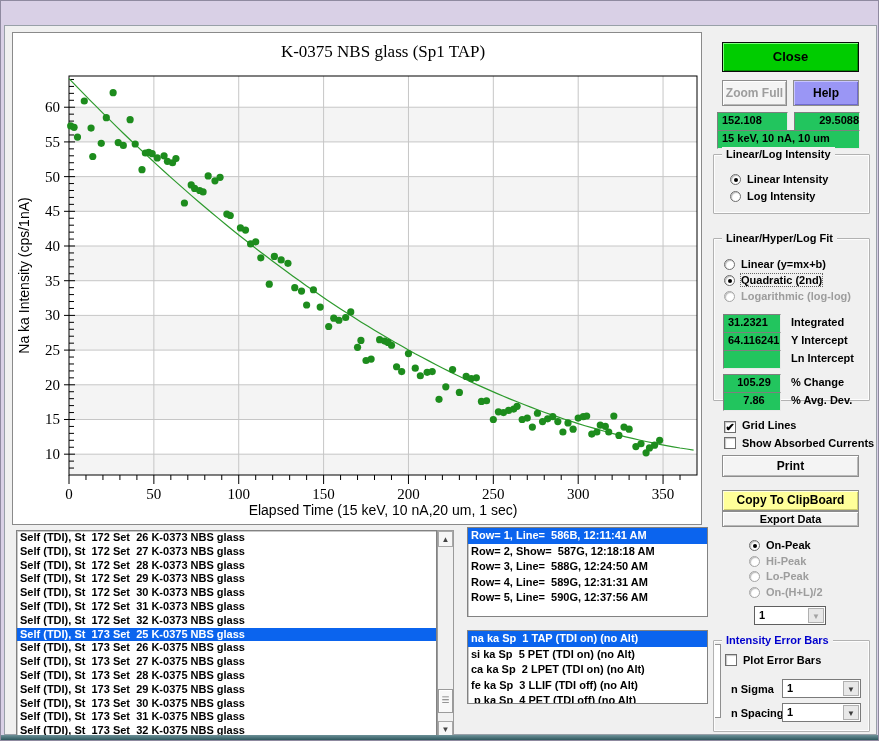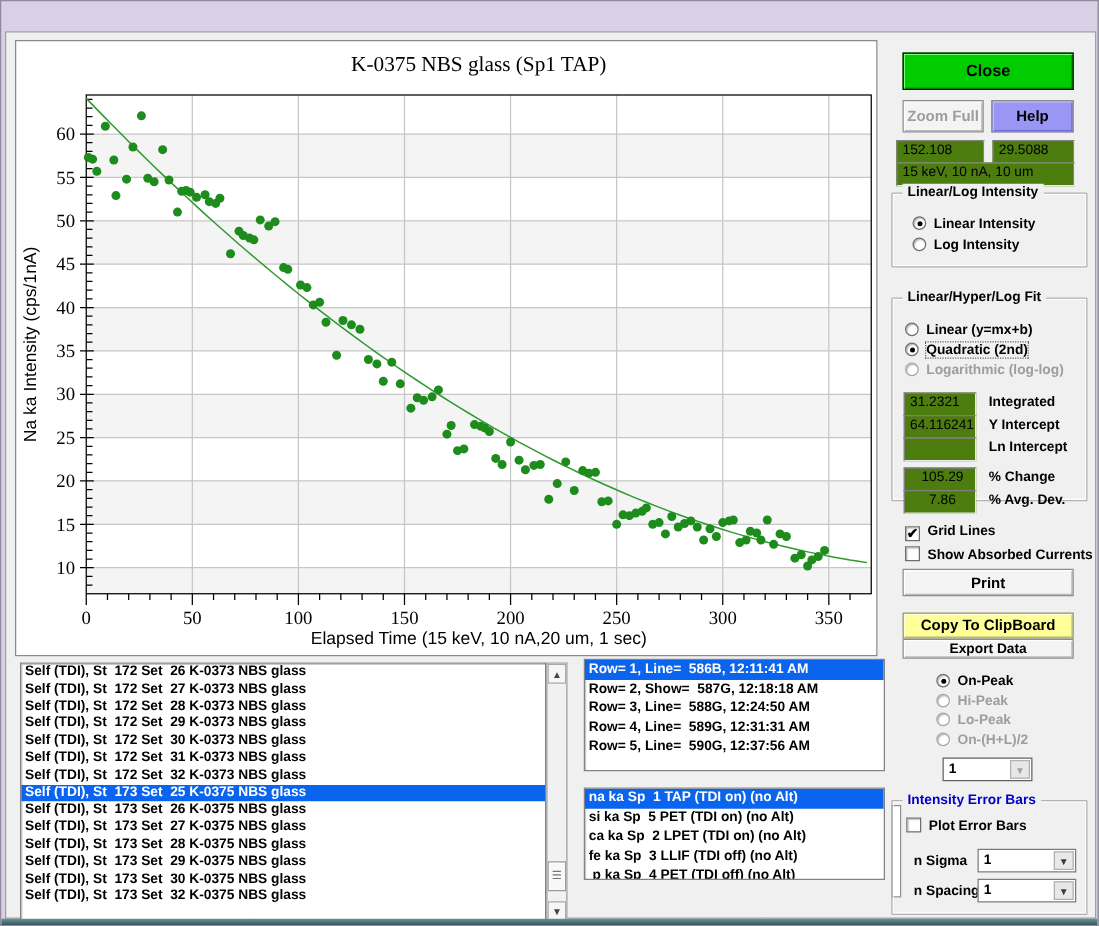--- a/index.html
+++ b/index.html
@@ -45,23 +45,23 @@
     border:1px solid #9b9b9b;box-shadow:inset 1px 1px 0 #fff;
     font-size:9px;line-height:20px;text-align:center;color:#777;}
   
   .btn{
     position:absolute;background:#f4f4f4;border:1px solid #8d8d8d;
     box-shadow:inset 1px 1px 0 #ffffff, inset -1px -1px 0 #b9b9b9;
     font-weight:bold;text-align:center;color:#000;cursor:default;
   }
   .btn.disabled{color:#9d9d9d;}
   .field{
-    position:absolute;background:#4d7c0f;
+    position:absolute;background:#22c55e;
     border:1px solid;border-color:#7f7f7f #e9e9e9 #e9e9e9 #7f7f7f;
-    font-weight:normal;font-size:11px;color:#000;padding:1px 0 16px 4px;overflow:hidden;
+    font-weight:bold;font-size:11px;color:#000;padding:1px 0 16px 4px;overflow:hidden;
   }
   .frame{
     position:absolute;border:1px solid #b2b2b2;border-radius:1px;
     box-shadow:inset 0 0 0 1px #fdfdfd;
   }
   .frame>.legend{
     position:absolute;top:-8px;left:8px;background:#f0f0f0;padding:0 4px;
     font-weight:bold;font-size:11px;color:#000;line-height:14px;
   }
   .frame>.legend.blue{color:#0000cd;}
@@ -363,20 +363,21 @@
         <div class="row">Self (TDI), St  172 Set  29 K-0373 NBS glass</div>
         <div class="row">Self (TDI), St  172 Set  30 K-0373 NBS glass</div>
         <div class="row">Self (TDI), St  172 Set  31 K-0373 NBS glass</div>
         <div class="row">Self (TDI), St  172 Set  32 K-0373 NBS glass</div>
         <div class="row sel">Self (TDI), St  173 Set  25 K-0375 NBS glass</div>
         <div class="row">Self (TDI), St  173 Set  26 K-0375 NBS glass</div>
         <div class="row">Self (TDI), St  173 Set  27 K-0375 NBS glass</div>
         <div class="row">Self (TDI), St  173 Set  28 K-0375 NBS glass</div>
         <div class="row">Self (TDI), St  173 Set  29 K-0375 NBS glass</div>
         <div class="row">Self (TDI), St  173 Set  30 K-0375 NBS glass</div>
+        <div class="row">Self (TDI), St  173 Set  31 K-0375 NBS glass</div>
         <div class="row">Self (TDI), St  173 Set  32 K-0375 NBS glass</div>
       </div>
     <div class="vscroll" style="left:432px;top:504px;height:208px;">
       <div class="arr" style="top:0;">▲</div>
       <div class="thumb" style="top:158px;height:24px;">☰</div>
       <div class="arr" style="bottom:0;">▼</div>
     </div>
 
     <div class="listbox mid-list" id="row-list" style="left:462px;top:501px;width:241px;height:90px;">
         <div class="row sel">Row= 1, Line=  586B, 12:11:41 AM</div>
@@ -397,21 +398,21 @@
 
     <div class="btn" style="left:717px;top:16px;width:137px;height:30px;font-size:13px;line-height:27px;
                 background:#00cc00;border:1px solid #0a0a0a;
                 box-shadow:inset 1px 1px 0 #7dff7d, inset -1px -1px 0 #009100;">Close</div>
 
     <div class="btn disabled" style="left:717px;top:54px;width:65px;height:26px;font-size:12px;line-height:24px;">Zoom Full</div>
     <div class="btn" style="left:788px;top:54px;width:66px;height:26px;font-size:12px;line-height:24px;
                 background:#9a96f5;box-shadow:inset 1px 1px 0 #c6c3ff, inset -1px -1px 0 #6f6ad0;">Help</div>
 
     <div class="field" style="left:712px;top:86px;width:71px;height:17px;">152.108</div>
-    <div class="field" style="left:789px;top:86px;width:66px;height:17px;">29.5088</div>
+    <div class="field" style="left:789px;top:86px;width:66px;height:17px;text-align:right;">29.5088</div>
     <div class="field" style="left:712px;top:104px;width:143px;height:17px;">15 keV, 10 nA, 10 um</div>
 
     <div class="frame" style="left:708px;top:128px;width:157px;height:60px;">
       <div class="legend">Linear/Log Intensity</div>
       <div id="intensity-options">
           <div class="opt-row" style="left: 16px; top: 18px;"><span class="radio"><span class="dot"></span></span><span class="lbl">Linear Intensity</span></div>
           <div class="opt-row" style="left: 16px; top: 35px;"><span class="radio"></span><span class="lbl">Log Intensity</span></div>
         </div>
     </div>
 

